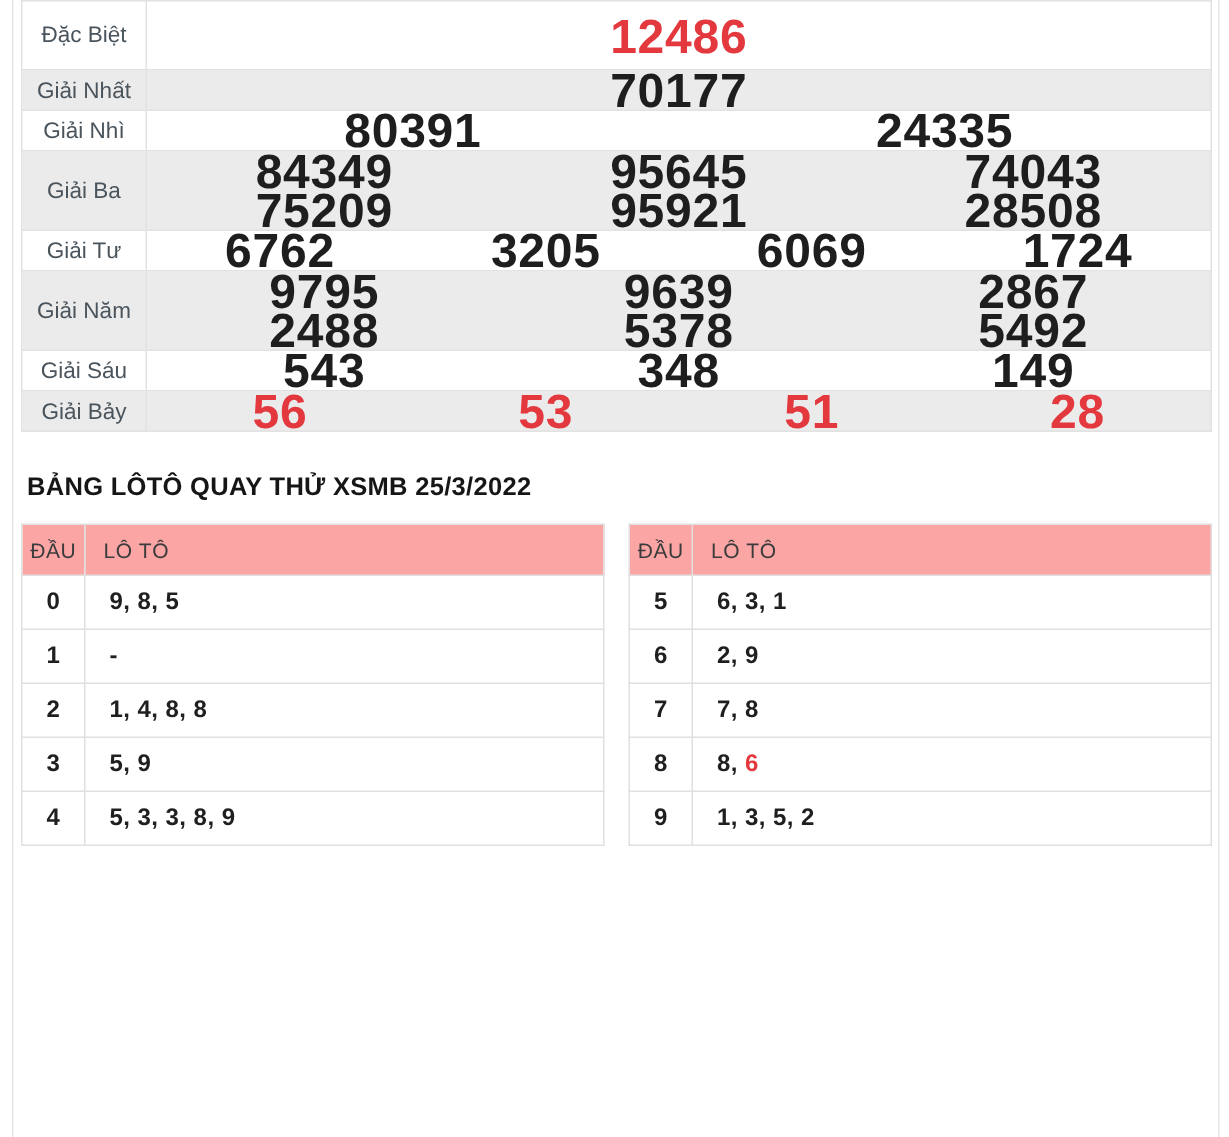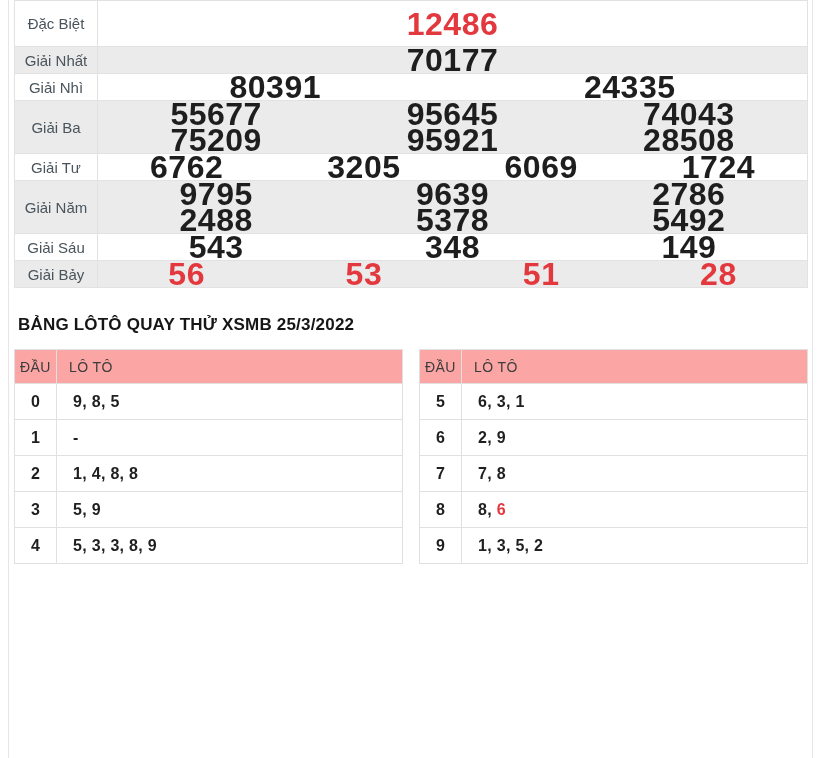--- a/index.html
+++ b/index.html
@@ -96,21 +96,21 @@
           <div class="line">
             <span class="num">80391</span>
             <span class="num">24335</span>
           </div>
         </td>
       </tr>
       <tr class="shade">
         <td class="label">Giải Ba</td>
         <td>
           <div class="line">
-            <span class="num">55677</span>
+            <span class="num">84349</span>
             <span class="num">95645</span>
             <span class="num">74043</span>
           </div>
           <div class="line">
             <span class="num">75209</span>
             <span class="num">95921</span>
             <span class="num">28508</span>
           </div>
         </td>
       </tr>
@@ -124,21 +124,21 @@
             <span class="num">1724</span>
           </div>
         </td>
       </tr>
       <tr class="shade">
         <td class="label">Giải Năm</td>
         <td>
           <div class="line">
             <span class="num">9795</span>
             <span class="num">9639</span>
-            <span class="num">2786</span>
+            <span class="num">2867</span>
           </div>
           <div class="line">
             <span class="num">2488</span>
             <span class="num">5378</span>
             <span class="num">5492</span>
           </div>
         </td>
       </tr>
       <tr>
         <td class="label">Giải Sáu</td>

